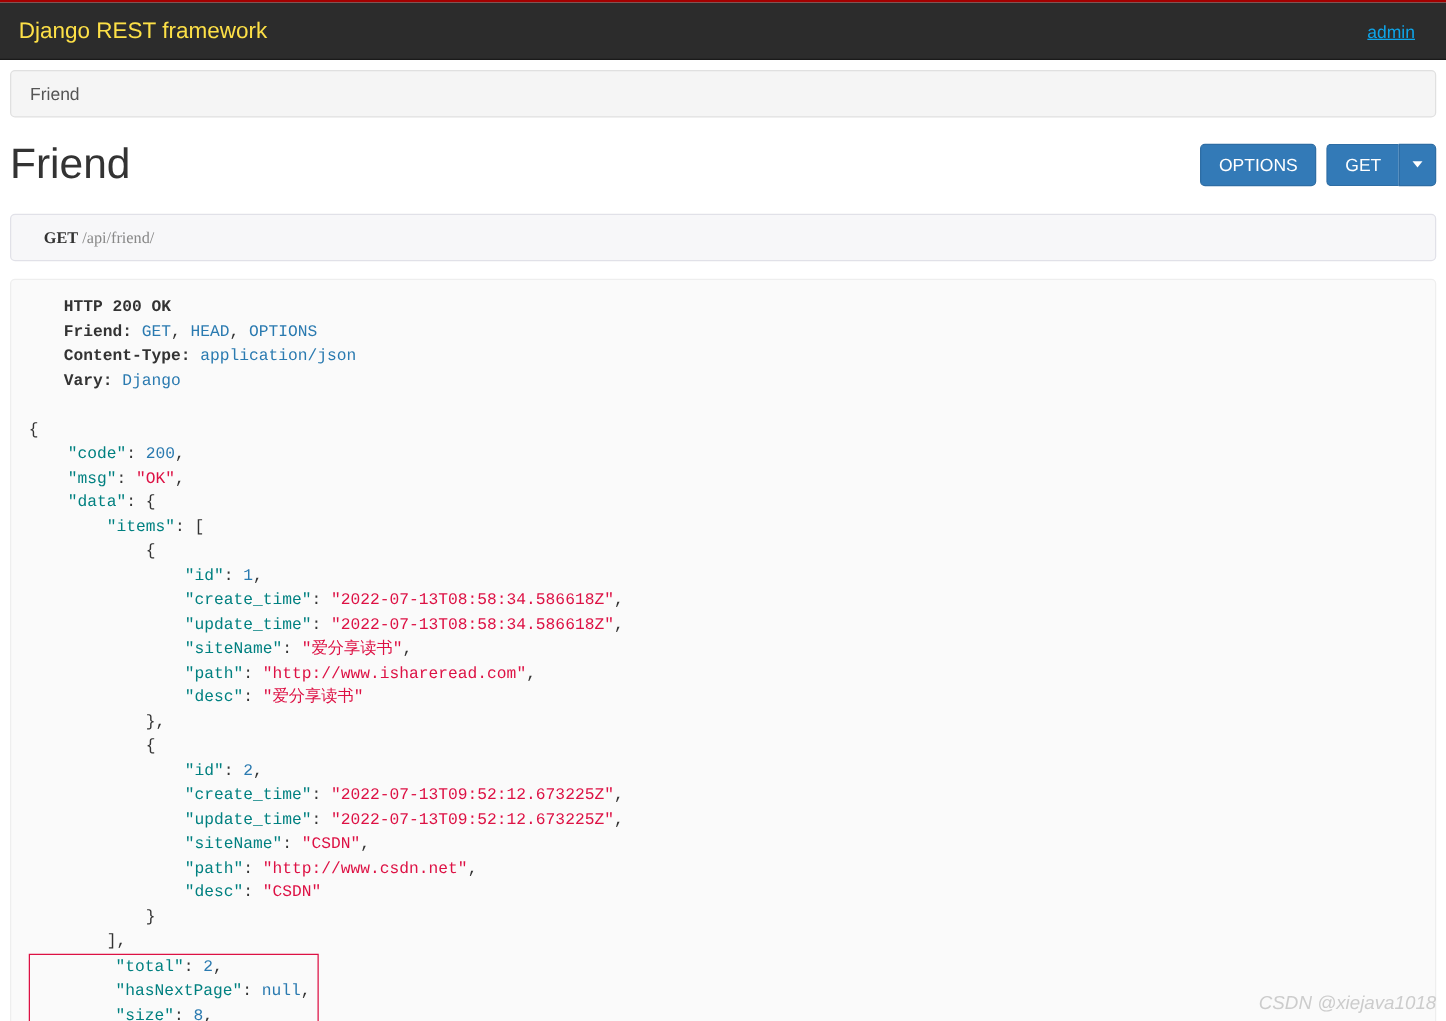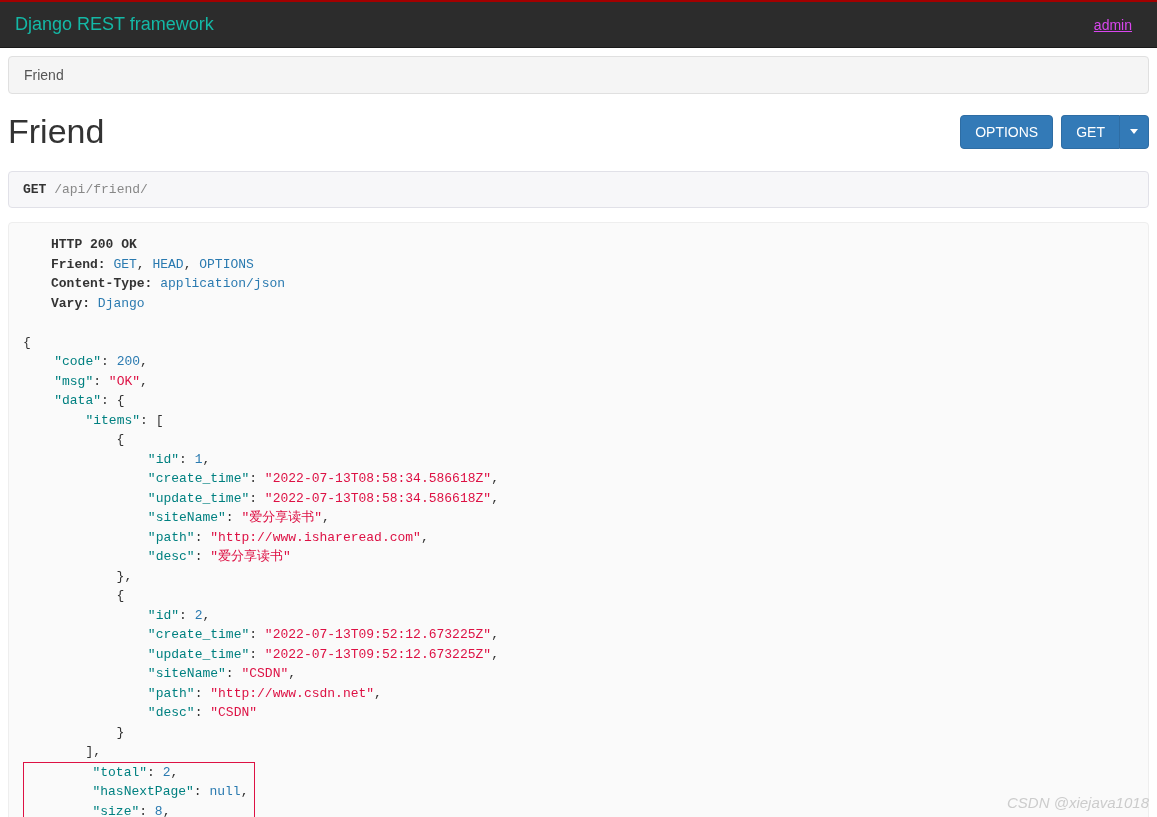--- a/index.html
+++ b/index.html
@@ -13,22 +13,22 @@
     .navbar {
       background: #2c2c2c;
       color: #b0b0b0;
       padding: 12px 15px;
       display: flex;
       justify-content: space-between;
       align-items: center;
       font-size: 18px;
       border-bottom: 1px solid #1a1a1a;
     }
-    .navbar-brand { color: #14b8a6; font-size: 18px; }
-    .navbar-right { color: #d946ef; font-size: 14px; cursor: pointer; padding-right: 10px; text-decoration: underline; }
+    .navbar-brand { color: #fde047; font-size: 18px; }
+    .navbar-right { color: #0ea5e9; font-size: 14px; cursor: pointer; padding-right: 10px; text-decoration: underline; }
     .container { padding: 8px; }
     .breadcrumb {
       background: #f5f5f5;
       border: 1px solid #e0e0e0;
       border-radius: 4px;
       padding: 10px 15px;
       margin-bottom: 18px;
       color: #555;
     }
     .header-row {
@@ -60,22 +60,22 @@
       display: inline-block;
       width: 0; height: 0;
       border-left: 4px solid transparent;
       border-right: 4px solid transparent;
       border-top: 5px solid #fff;
     }
     .request-info {
       background: #f7f7f9;
       border: 1px solid #e1e1e8;
       border-radius: 4px;
-      padding: 10px 14px;
-      font-family: Liberation Mono, monospace;
+      padding: 10px 26px;
+      font-family: Liberation Serif, serif;
       font-size: 13px;
       margin-bottom: 14px;
     }
     .request-info .method { font-weight: bold; }
     .request-info .path { color: #888; }
     .response-block {
       background: #fafafa;
       border: 1px solid #eee;
       border-radius: 4px;
       padding: 12px 14px;

